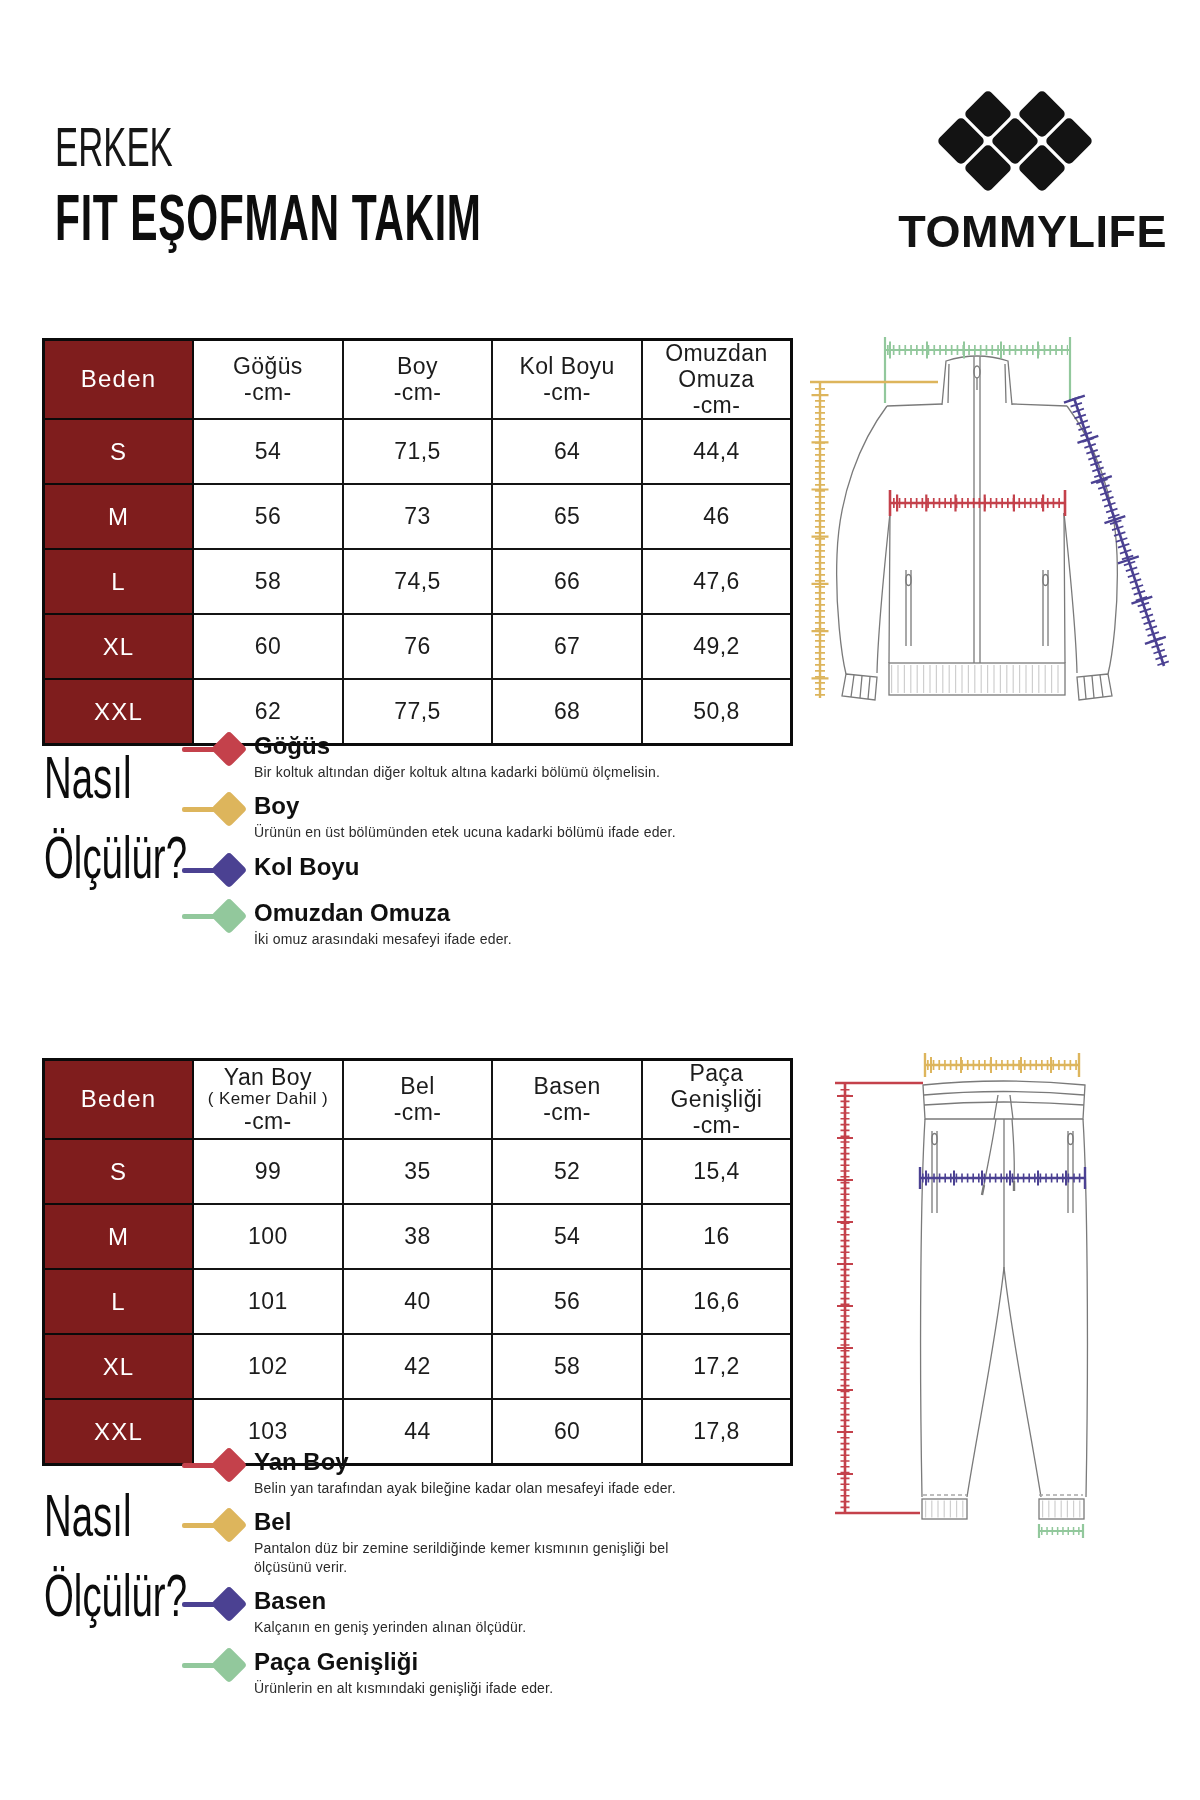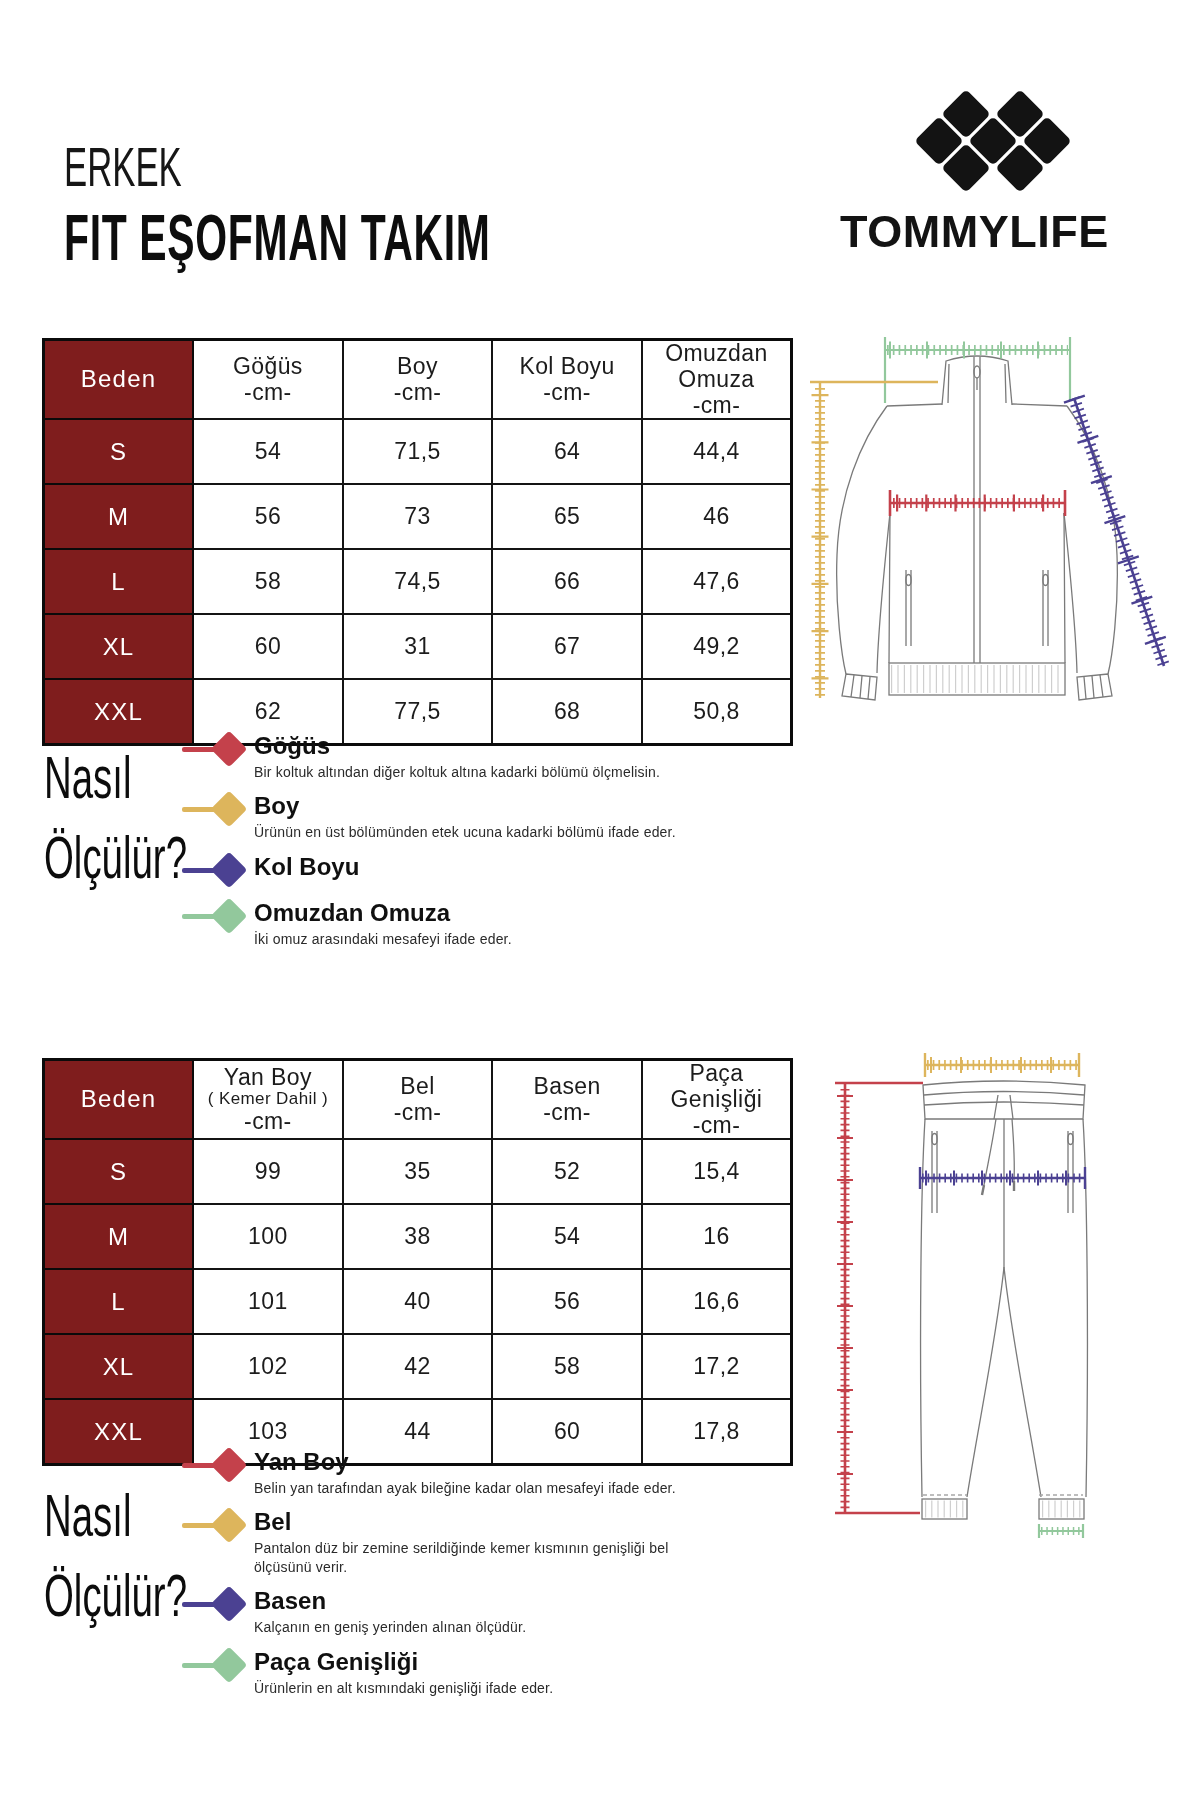--- a/index.html
+++ b/index.html
@@ -1,26 +1,26 @@
 <!DOCTYPE html>
 <html><head>
 <meta charset="utf-8">
 <style>
   html,body{margin:0;padding:0;background:#fff;}
   body{width:1200px;height:1800px;position:relative;overflow:hidden;
        font-family:"Liberation Sans", sans-serif;color:#111;}
 
   
-  #title{position:absolute;left:64px;top:118px;margin-top:20px;}
+  #title{position:absolute;left:55px;top:118px;}
   .t1{font-size:56px;font-weight:400;line-height:1.05;color:#161616;
       transform:scaleX(0.62);transform-origin:left top;white-space:nowrap;}
   .t2{font-size:64px;font-weight:800;line-height:1.05;color:#0d0d0d;margin-top:8px;
       transform:scaleX(0.64);transform-origin:left top;white-space:nowrap;letter-spacing:1px;}
 
-  #brand{position:absolute;left:840px;top:98px;width:305px;text-align:left;}
+  #brand{position:absolute;left:862px;top:98px;width:305px;text-align:right;}
   .diamonds{position:relative;width:160px;height:96px;margin:0 auto;}
   .dm{position:absolute;width:35px;height:35px;background:#131313;border-radius:5px;
       transform:translate(-50%,-50%) rotate(45deg);}
   .brand-name{font-size:45px;font-weight:800;letter-spacing:0.5px;color:#131313;margin-top:12px;}
 
   
   .size-table{position:absolute;left:42px;width:751px;border-collapse:collapse;
               table-layout:fixed;border:3px solid #0b0b0b;background:#fff;}
   #jacket-table{top:338px;} #pants-table{top:1058px;}
   .size-table td{border:2px solid #141414;height:63px;text-align:center;vertical-align:middle;
@@ -113,21 +113,21 @@
   <tr>
     <td class="size-col">L</td>
     <td>58</td>
     <td>74,5</td>
     <td>66</td>
     <td>47,6</td>
   </tr>
   <tr>
     <td class="size-col">XL</td>
     <td>60</td>
-    <td>31</td>
+    <td>76</td>
     <td>67</td>
     <td>49,2</td>
   </tr>
   <tr>
     <td class="size-col">XXL</td>
     <td>62</td>
     <td>77,5</td>
     <td>68</td>
     <td>50,8</td>
   </tr>

